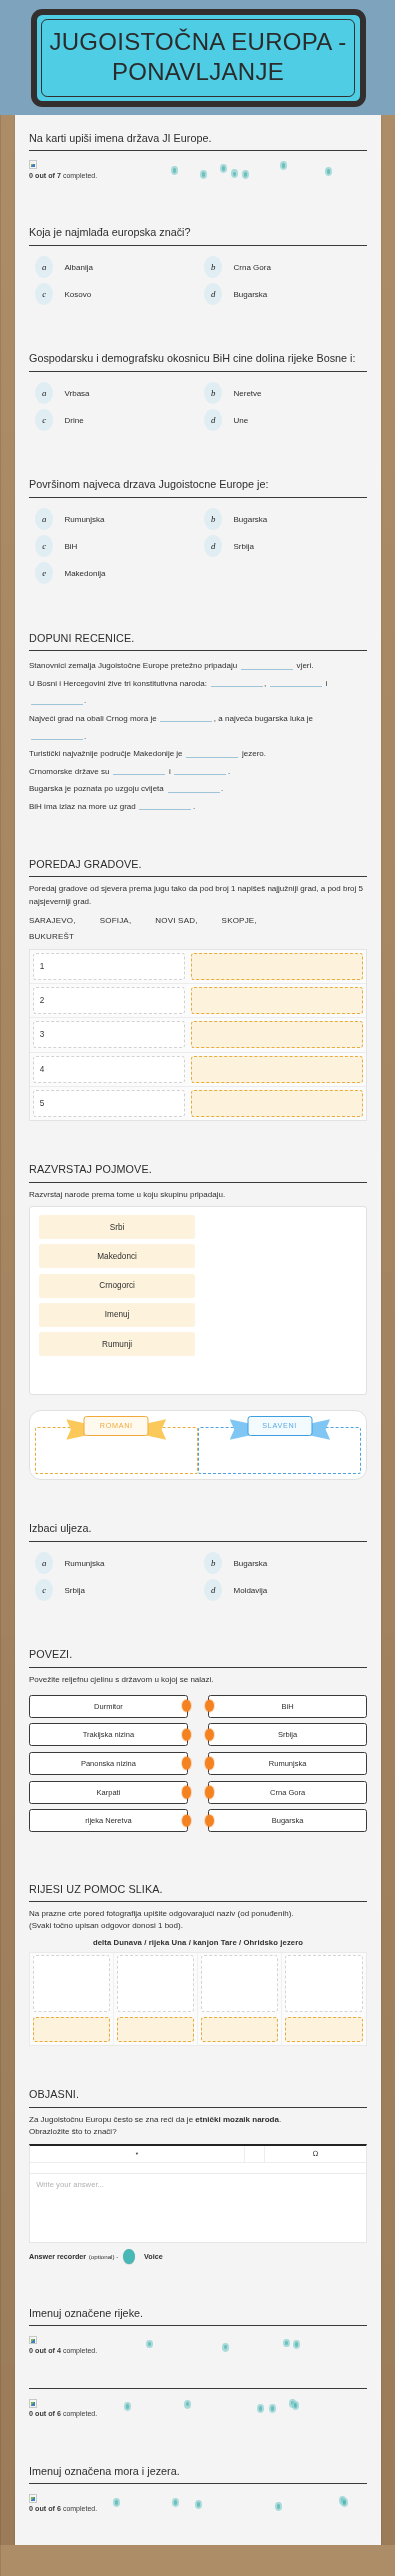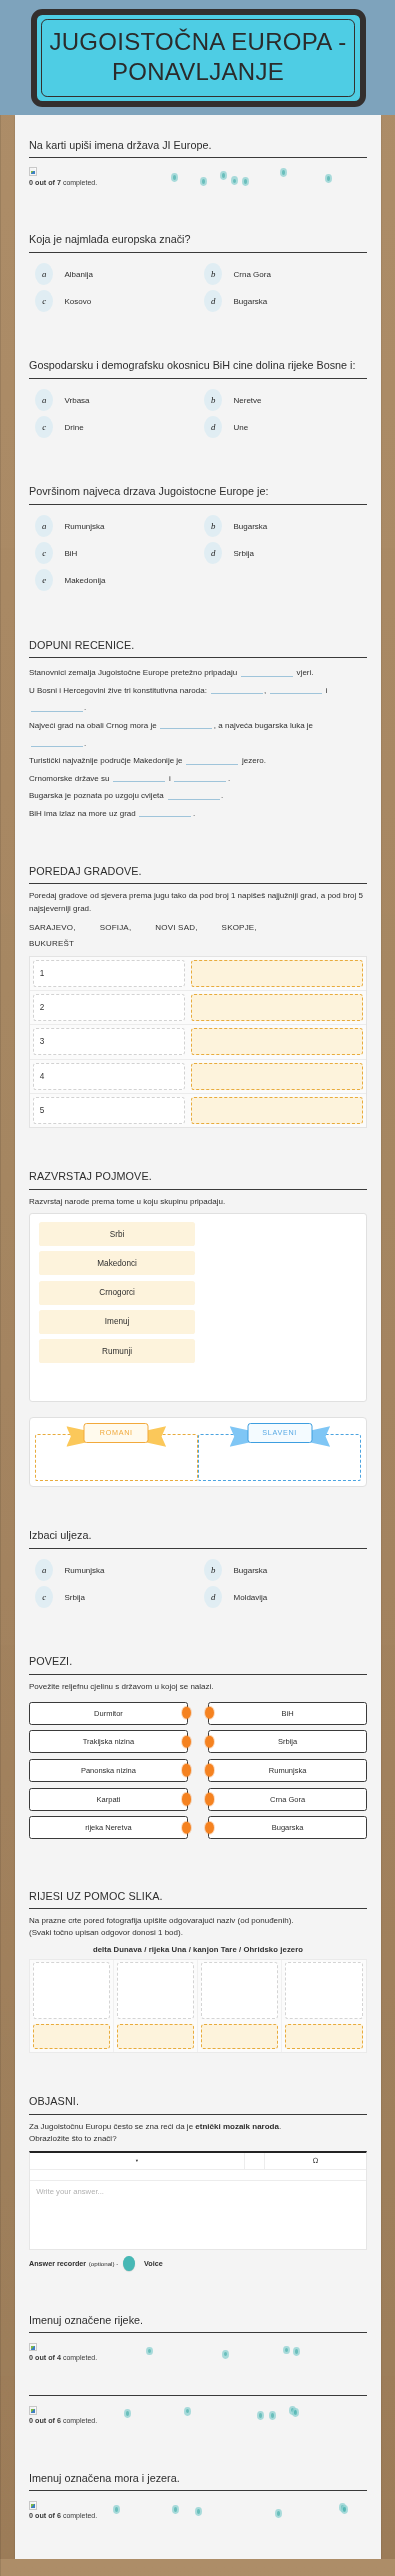--- a/index.html
+++ b/index.html
@@ -59,21 +59,21 @@
   
   .sheet {
     width: 366px;
     margin: 0 auto;
     background: #f4f4f4;
     padding: 0 0 9.3px 0;
     box-shadow: 0 0.5px 1.5px rgba(0,0,0,.25);
     position: relative;
     z-index: 2;
   }
-  .inner { padding: 10px 14px; }
+  .inner { padding: 3px 14px; }
 
   .q-title {
     font-size: 10.8px;
     font-weight: 400;
     color: #2d2d2d;
     padding-top: 13.4px;
     padding-bottom: 4.6px;
     line-height: 1.28;
   }
   .q-title.caps { letter-spacing: 0.1px; }
@@ -220,21 +220,21 @@
     display: flex;
     align-items: center;
     justify-content: center;
     font-size: 8.2px;
     color: #2e2e2e;
   }
   .tile.empty { background: transparent; }
 
   .bins {
     border: 0.5px solid #e0e0e0;
-    border-radius: 4px;
+    border-radius: 12px;
     background: #ffffff;
     padding: 4.6px;
     display: flex;
     gap: 0;
   }
   .bin { width: 50%; position: relative; padding-top: 11.3px; }
   .bin-drop {
     border: 1px dashed #e8ab3c;
     border-radius: 2.6px;
     height: 47px;

